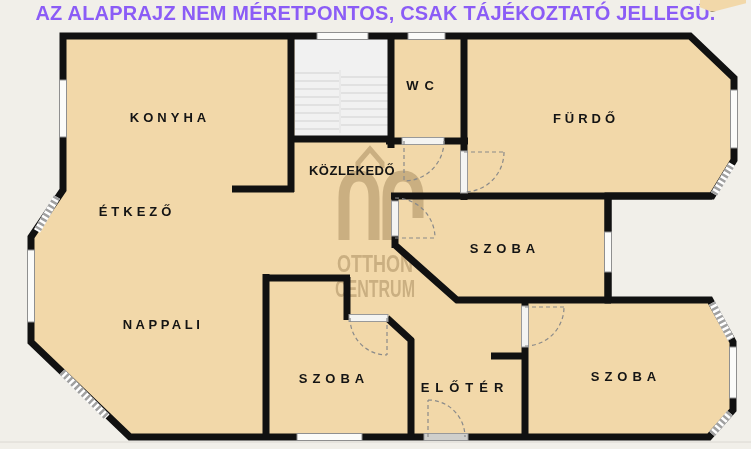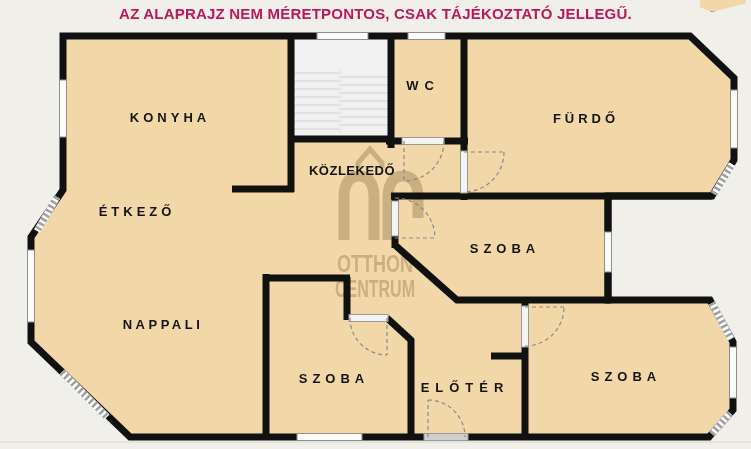--- a/index.html
+++ b/index.html
@@ -6,22 +6,22 @@
   .page{
     position:relative;
     width:751px;height:449px;
     background:#F1EFE9;
     overflow:hidden;
     font-family:"Liberation Sans",sans-serif;
   }
   .disclaimer{
     position:absolute;top:0;left:0;width:751px;height:28px;
     line-height:27px;text-align:center;
-    font-weight:bold;font-size:15px;letter-spacing:0.2px;
-    color:#be185d;
+    font-weight:bold;font-size:20px;letter-spacing:0.2px;
+    color:#8b5cf6;
   }
   .corner-artifact{
     position:absolute;top:0;left:700px;width:46px;height:11px;
     background:#F2D8A9;
     clip-path:polygon(0 0,100% 0,100% 28%,26% 100%,0 60%);
     border-bottom:1px solid #9a8a6a;
   }
   .plan-svg{position:absolute;top:28px;left:0;}
   .room-label{font-family:"Liberation Sans",sans-serif;font-weight:bold;font-size:13px;fill:#141414;}
   .wm-text{font-family:"Liberation Sans",sans-serif;font-weight:bold;font-size:24px;}

